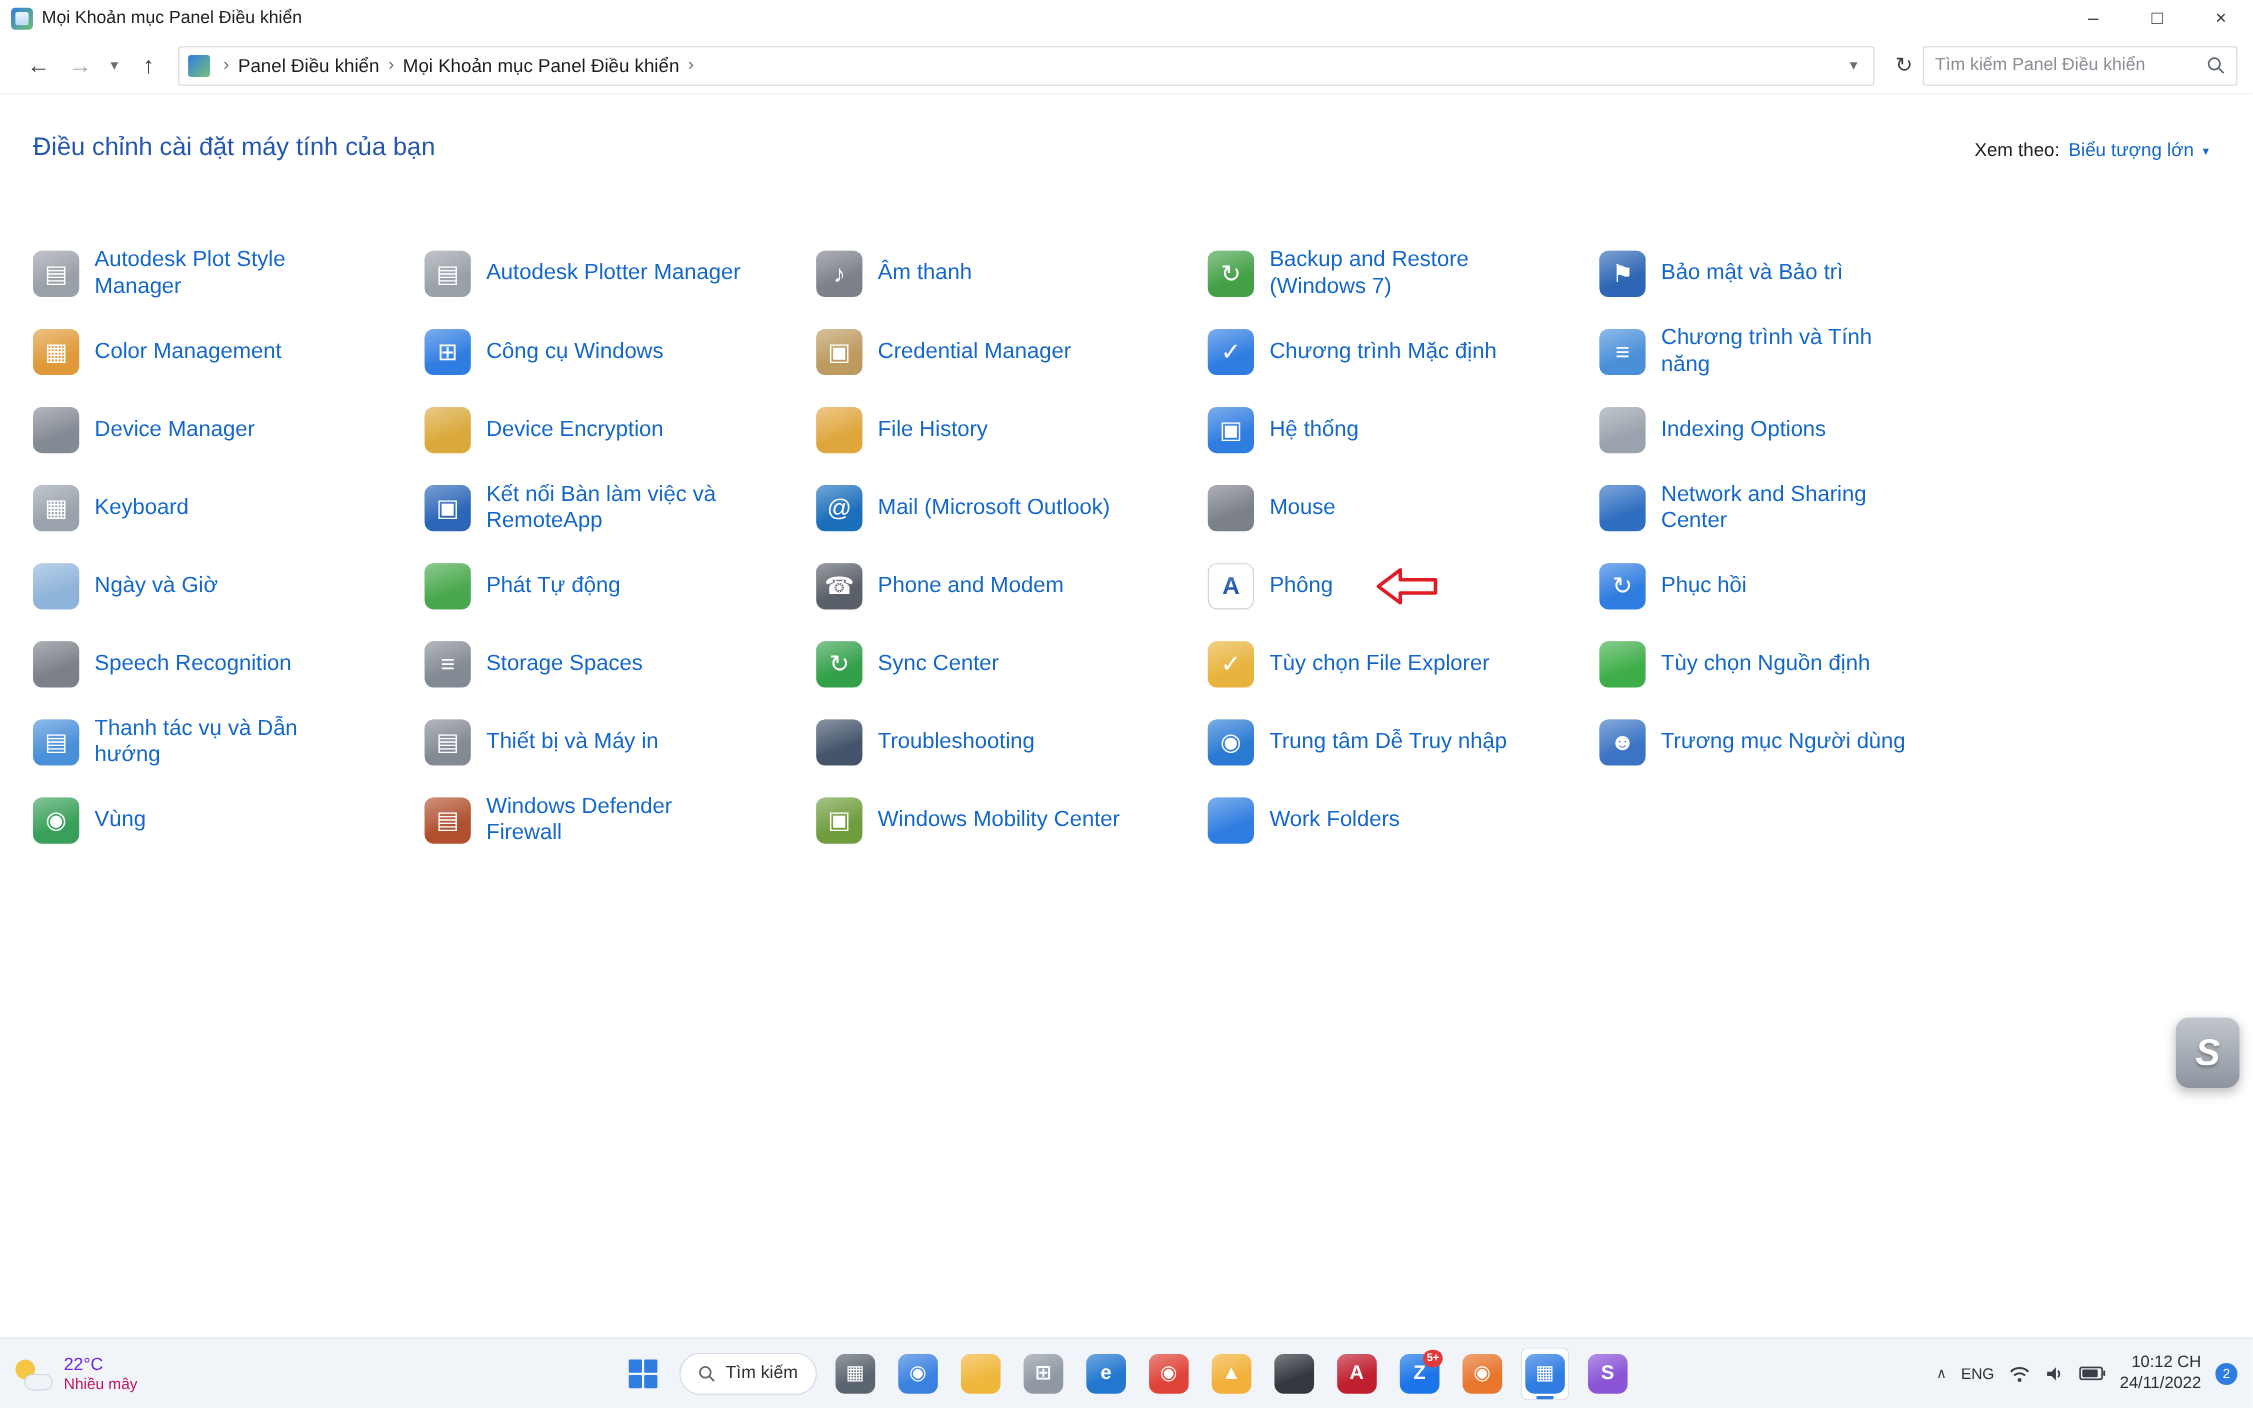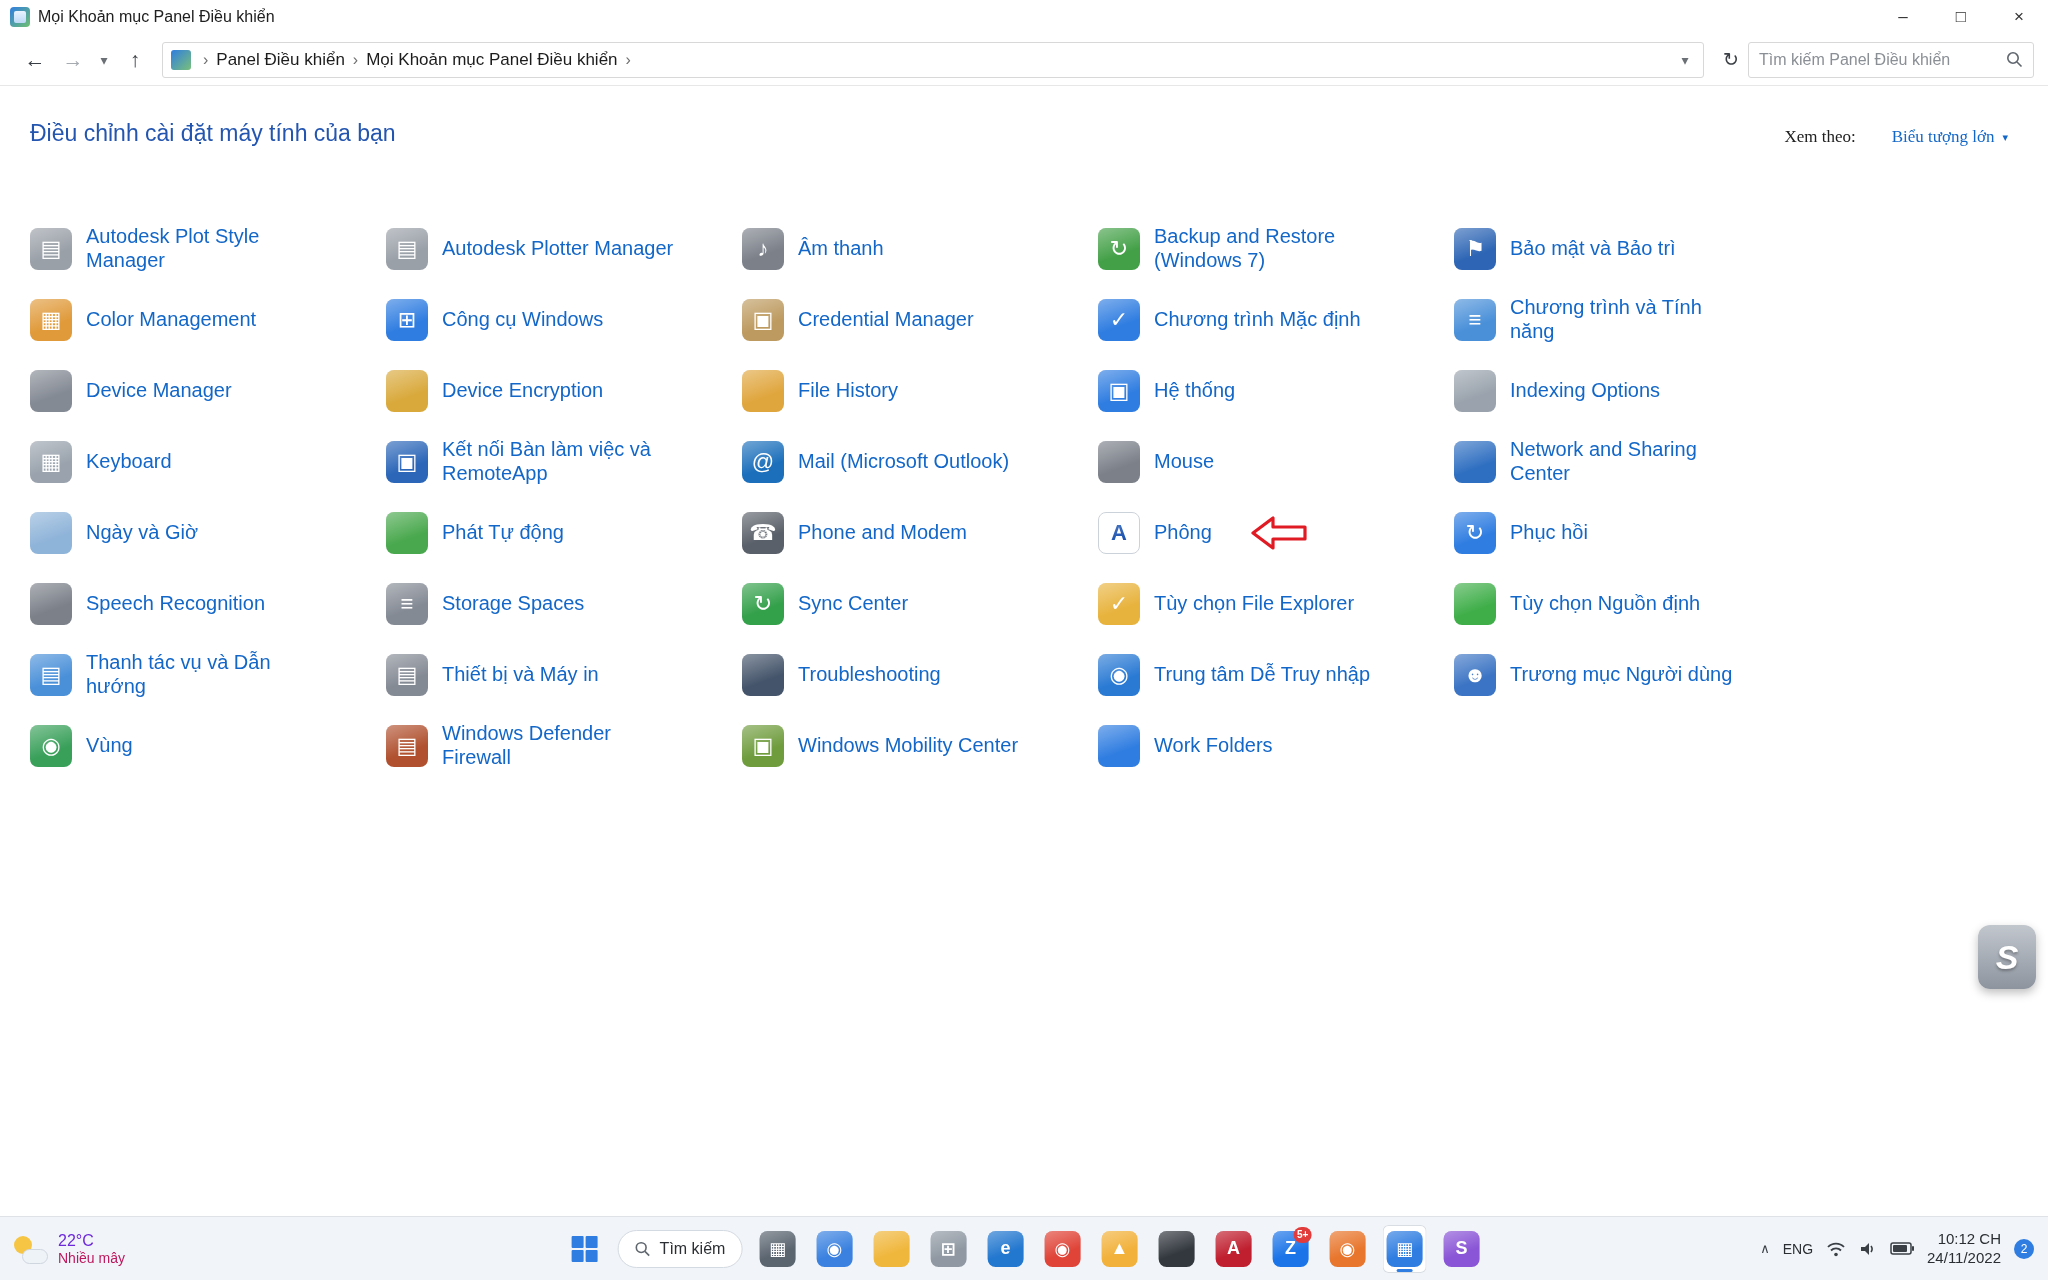--- a/index.html
+++ b/index.html
@@ -25,22 +25,22 @@
   .addr-spacer { flex:1; }
   .refresh-btn { width:34px; height:34px; display:flex; align-items:center; justify-content:center; font-size:19px; color:#3a3f45; cursor:pointer; }
   .searchbox { width:286px; height:36px; border:1px solid #d8d8d8; border-radius:3px; display:flex; align-items:center; padding:0 10px; }
   .searchbox input { border:none; outline:none; flex:1; font-size:16px; font-family:inherit; color:#8b5cf6; }
   .searchbox input::placeholder { color:#8a8f96; }
 
   
   .page { position:absolute; top:86px; bottom:64px; left:0; right:0; background:#fff; }
   .page-header { display:flex; justify-content:space-between; align-items:flex-end; padding:34px 40px 0 30px; }
   .page-title { font-size:23px; color:#2456b0; font-weight:400; }
-  .viewby { font-size:17px; display:flex; gap:8px; align-items:center;font-family:Liberation Serif, serif; }
-  .viewby .val { color:#1367c8; cursor:pointer;margin-left:28px; }
+  .viewby { font-size:17px; display:flex; gap:8px; align-items:center; }
+  .viewby .val { color:#1367c8; cursor:pointer; }
   .viewby .caret { color:#1367c8; font-size:11px; }
 
   .grid { margin:66px 0 0 30px; display:grid; grid-template-columns:repeat(5,356px); grid-auto-rows:71px; }
   .item { display:flex; align-items:center; gap:14px; padding-right:8px; cursor:pointer; }
   .item-icon { width:42px; height:42px; border-radius:8px; flex-shrink:0; background:var(--c,#888); display:flex; align-items:center; justify-content:center; color:#fff; font-size:22px; position:relative; overflow:hidden; }
   .item-icon::after { content:""; position:absolute; inset:0; background:linear-gradient(160deg,rgba(255,255,255,.38),rgba(255,255,255,0) 62%); }
   .item-icon.light { border:1px solid #ccd2d9; color:#1d54b0; font-weight:bold; }
   .item-label { font-size:20px; color:#1367c8; white-space:pre-line; line-height:1.18; }
   .arrow-anno { display:none; margin-left:24px; flex-shrink:0; }
 

